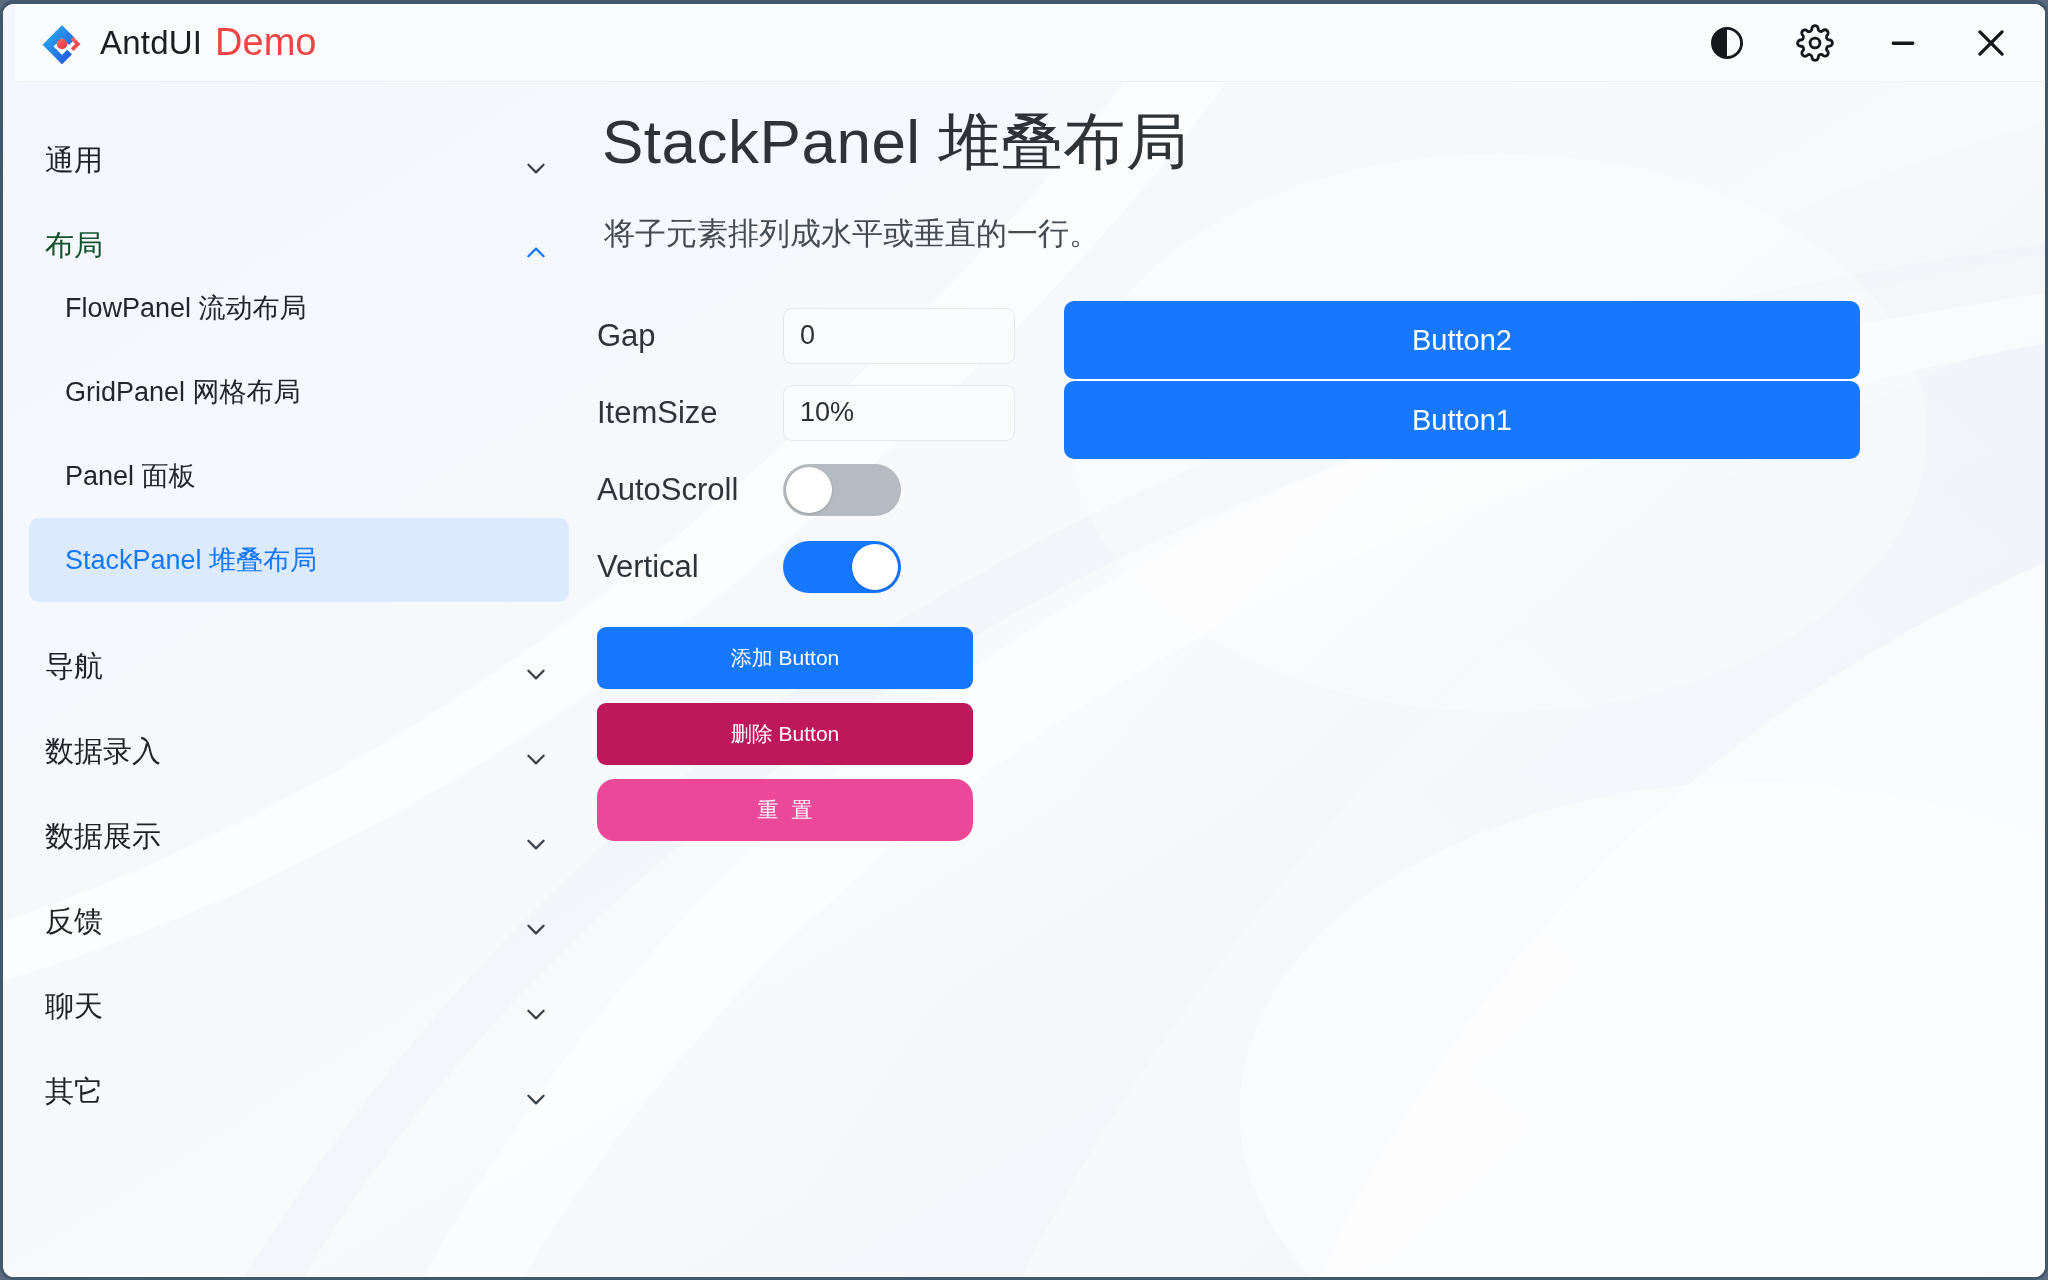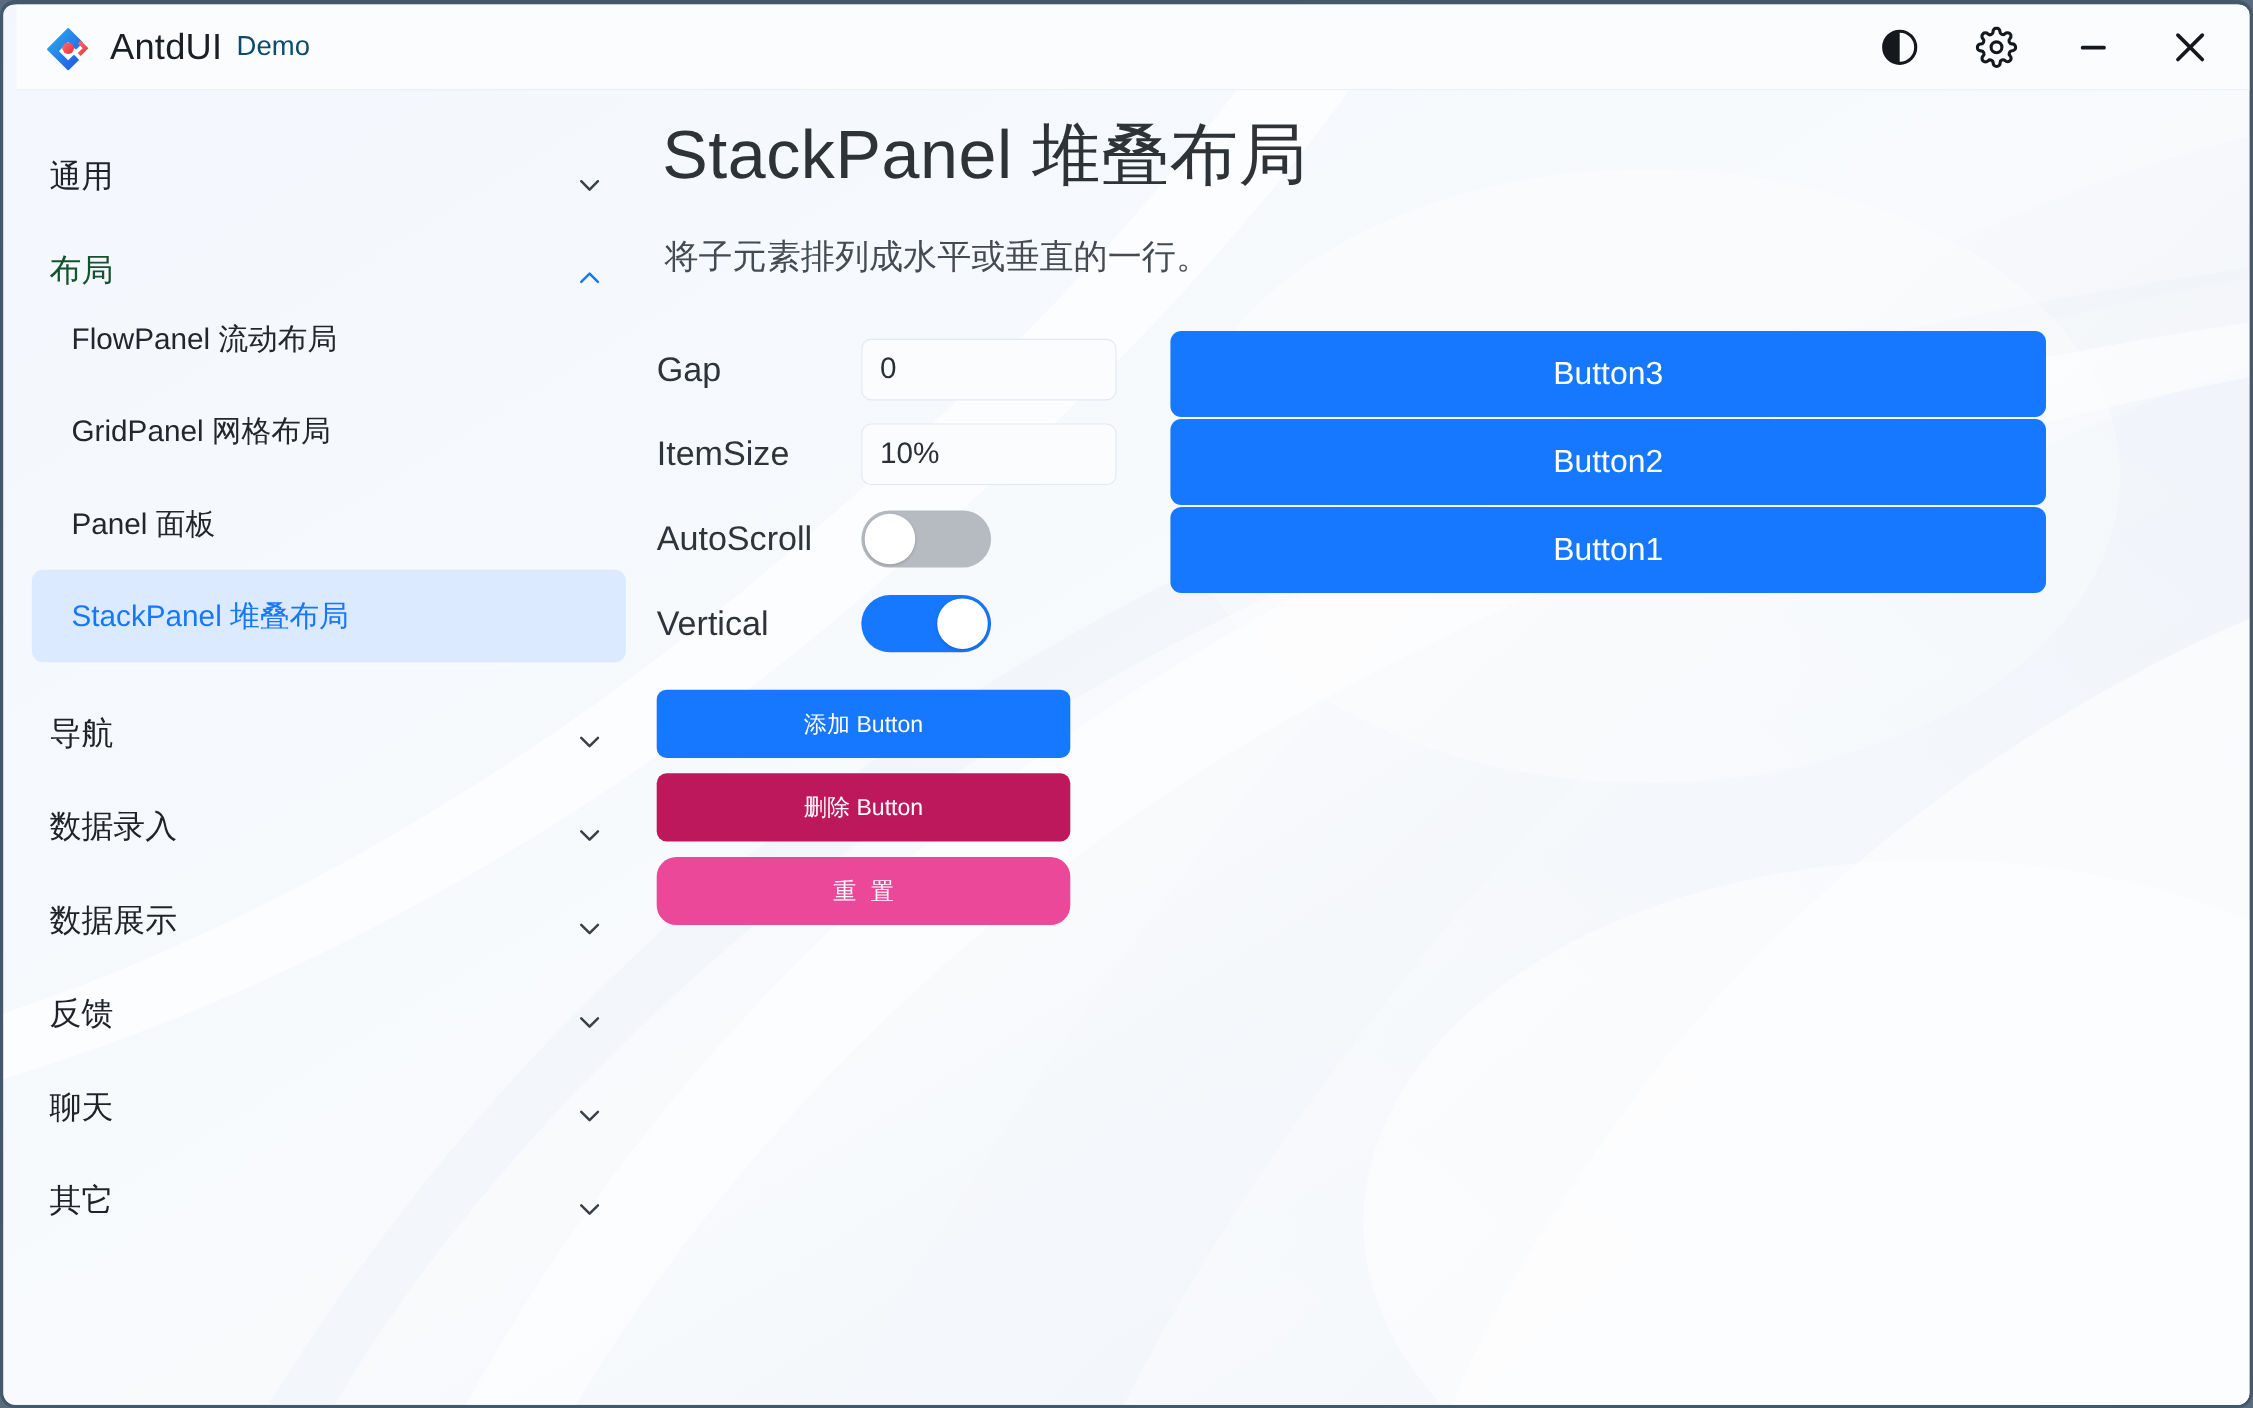--- a/index.html
+++ b/index.html
@@ -40,22 +40,22 @@
   #logo-icon { width: 42px; height: 42px; flex: 0 0 42px; }
   #app-title {
     margin-left: 17px;
     font-size: 33px;
     color: #1b1f24;
     letter-spacing: .2px;
     white-space: nowrap;
   }
   #app-subtitle {
     margin-left: 13px;
-    font-size: 25px;
-    color: #0c4a6e;
+    font-size: 38px;
+    color: #ef4444;
     white-space: nowrap;
   }
   #titlebar-spacer { flex: 1 1 auto; }
   .tb-btn {
     width: 88px; height: 62px;
     display: flex; align-items: center; justify-content: center;
     border-radius: 6px;
     cursor: pointer;
   }
   
@@ -383,21 +383,20 @@
               <div class="knob"></div>
             </div>
           </div>
 
           <button class="act-btn" id="btn-add">添加 Button</button>
           <button class="act-btn" id="btn-remove">删除 Button</button>
           <button class="act-btn" id="btn-reset">重置</button>
         </div>
 
         <div id="stack-col">
-          <button class="stack-btn">Button3</button>
           <button class="stack-btn">Button2</button>
           <button class="stack-btn">Button1</button>
         </div>
 
       </div>
     </main>
   </div>
 </div>
 
 </body></html>

